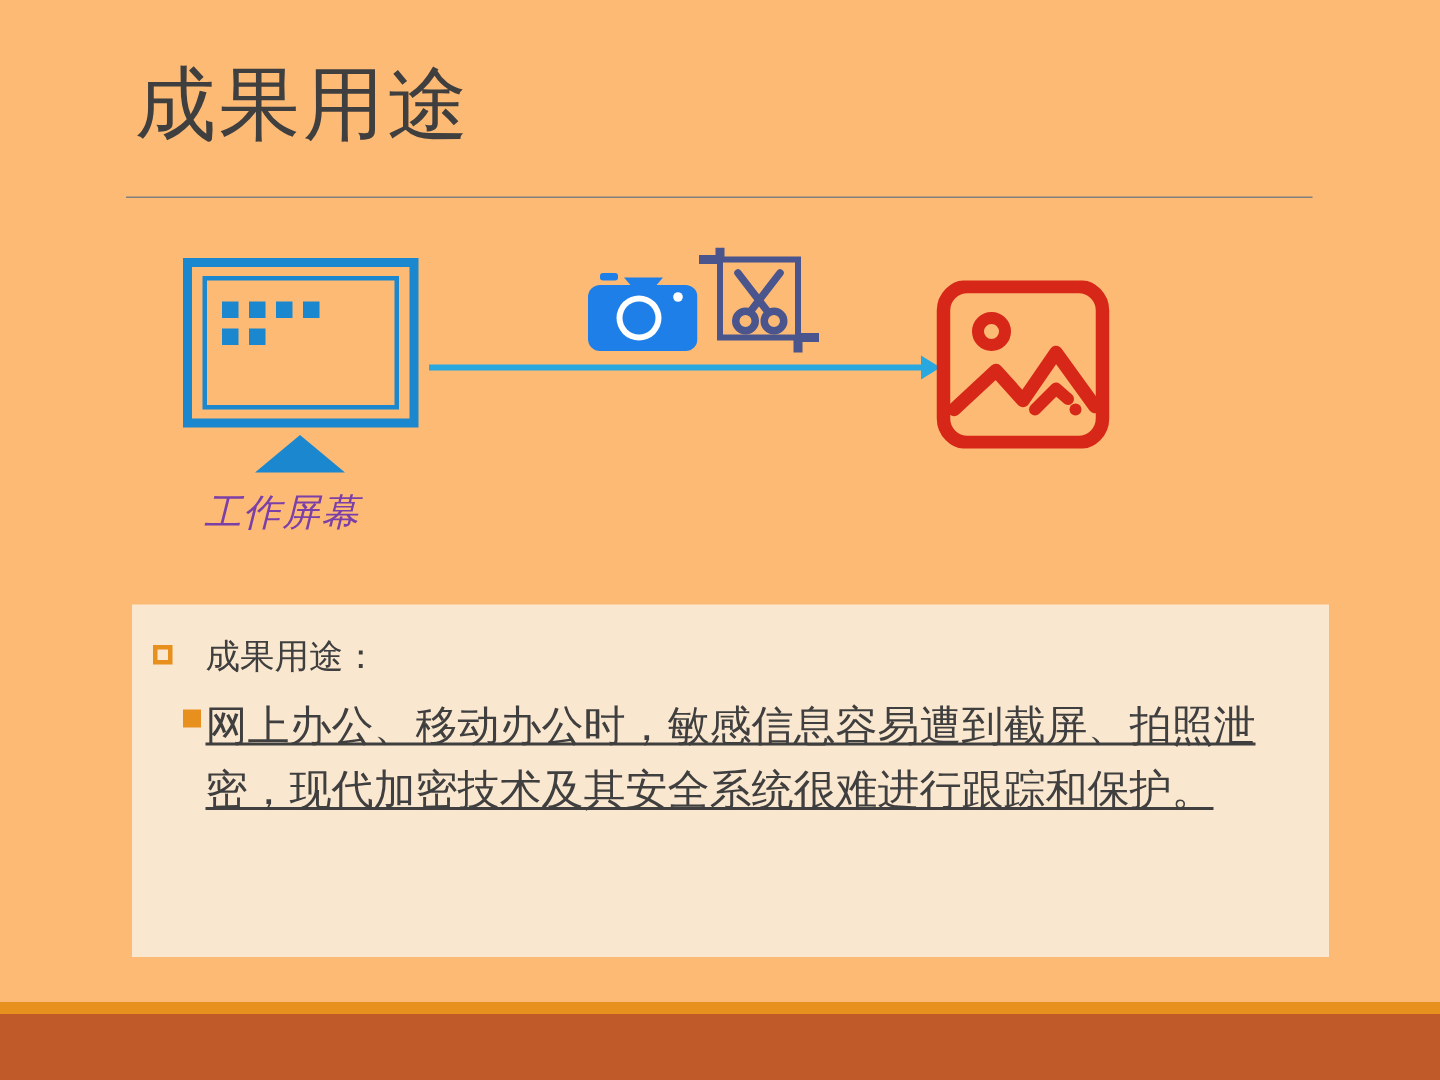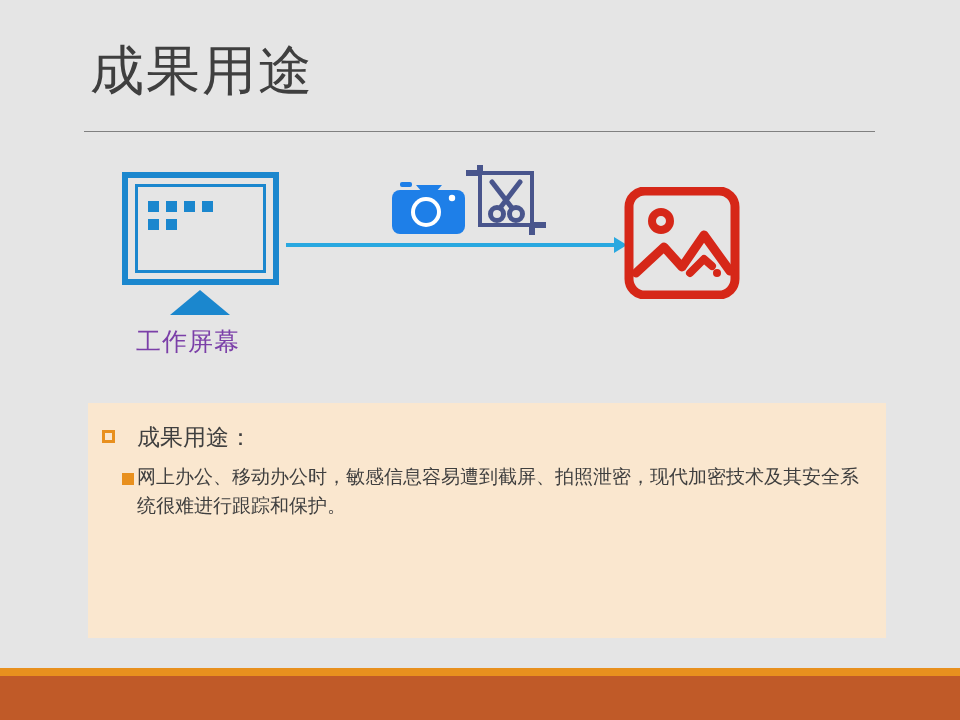--- a/index.html
+++ b/index.html
@@ -11,21 +11,21 @@
     height: 720px;
     background: #FFFFFF;
     font-family: "Liberation Sans", "DejaVu Sans", sans-serif;
     overflow: hidden;
     position: relative;
   }
   #slide {
     position: absolute;
     left: 0; top: 0;
     width: 960px; height: 720px;
-    background: #e5e5e5;
+    background: #fdba74;
   }
 
   
   #title {
     position: absolute;
     left: 90px;
     top: 38px;
     font-size: 54px;
     line-height: 1.2;
     color: #3F3F3F;
@@ -138,20 +138,21 @@
 
   
   .diag-label {
     position: absolute;
     top: 170px;
     font-family: "Liberation Serif", "DejaVu Serif", serif;
     font-size: 25px;
     color: #7B3FA8;
     letter-spacing: 1px;
     white-space: nowrap;
+    font-style: italic;
   }
   #label-left  { left: 136px; }
   #label-right { left: 582px; }
 
   
   #content-box {
     position: absolute;
     left: 88px;
     top: 403px;
     width: 798px;
@@ -188,24 +189,25 @@
   .bullet-sq-solid {
     flex: 0 0 auto;
     width: 12px;
     height: 12px;
     background: #E8901E;
     margin-top: 10px;
     margin-right: 3px;
   }
   .l2-text {
     font-family: "Liberation Sans", "DejaVu Sans", sans-serif;
-    font-size: 19px;
+    font-size: 28px;
     color: #3F3F3F;
     line-height: 1.52;
     text-indent: 0;
+    text-decoration: underline;
   }
 
   
   #footer-stripe {
     position: absolute;
     left: 0;
     top: 668px;
     width: 960px;
     height: 8px;
     background: #E8901E;

